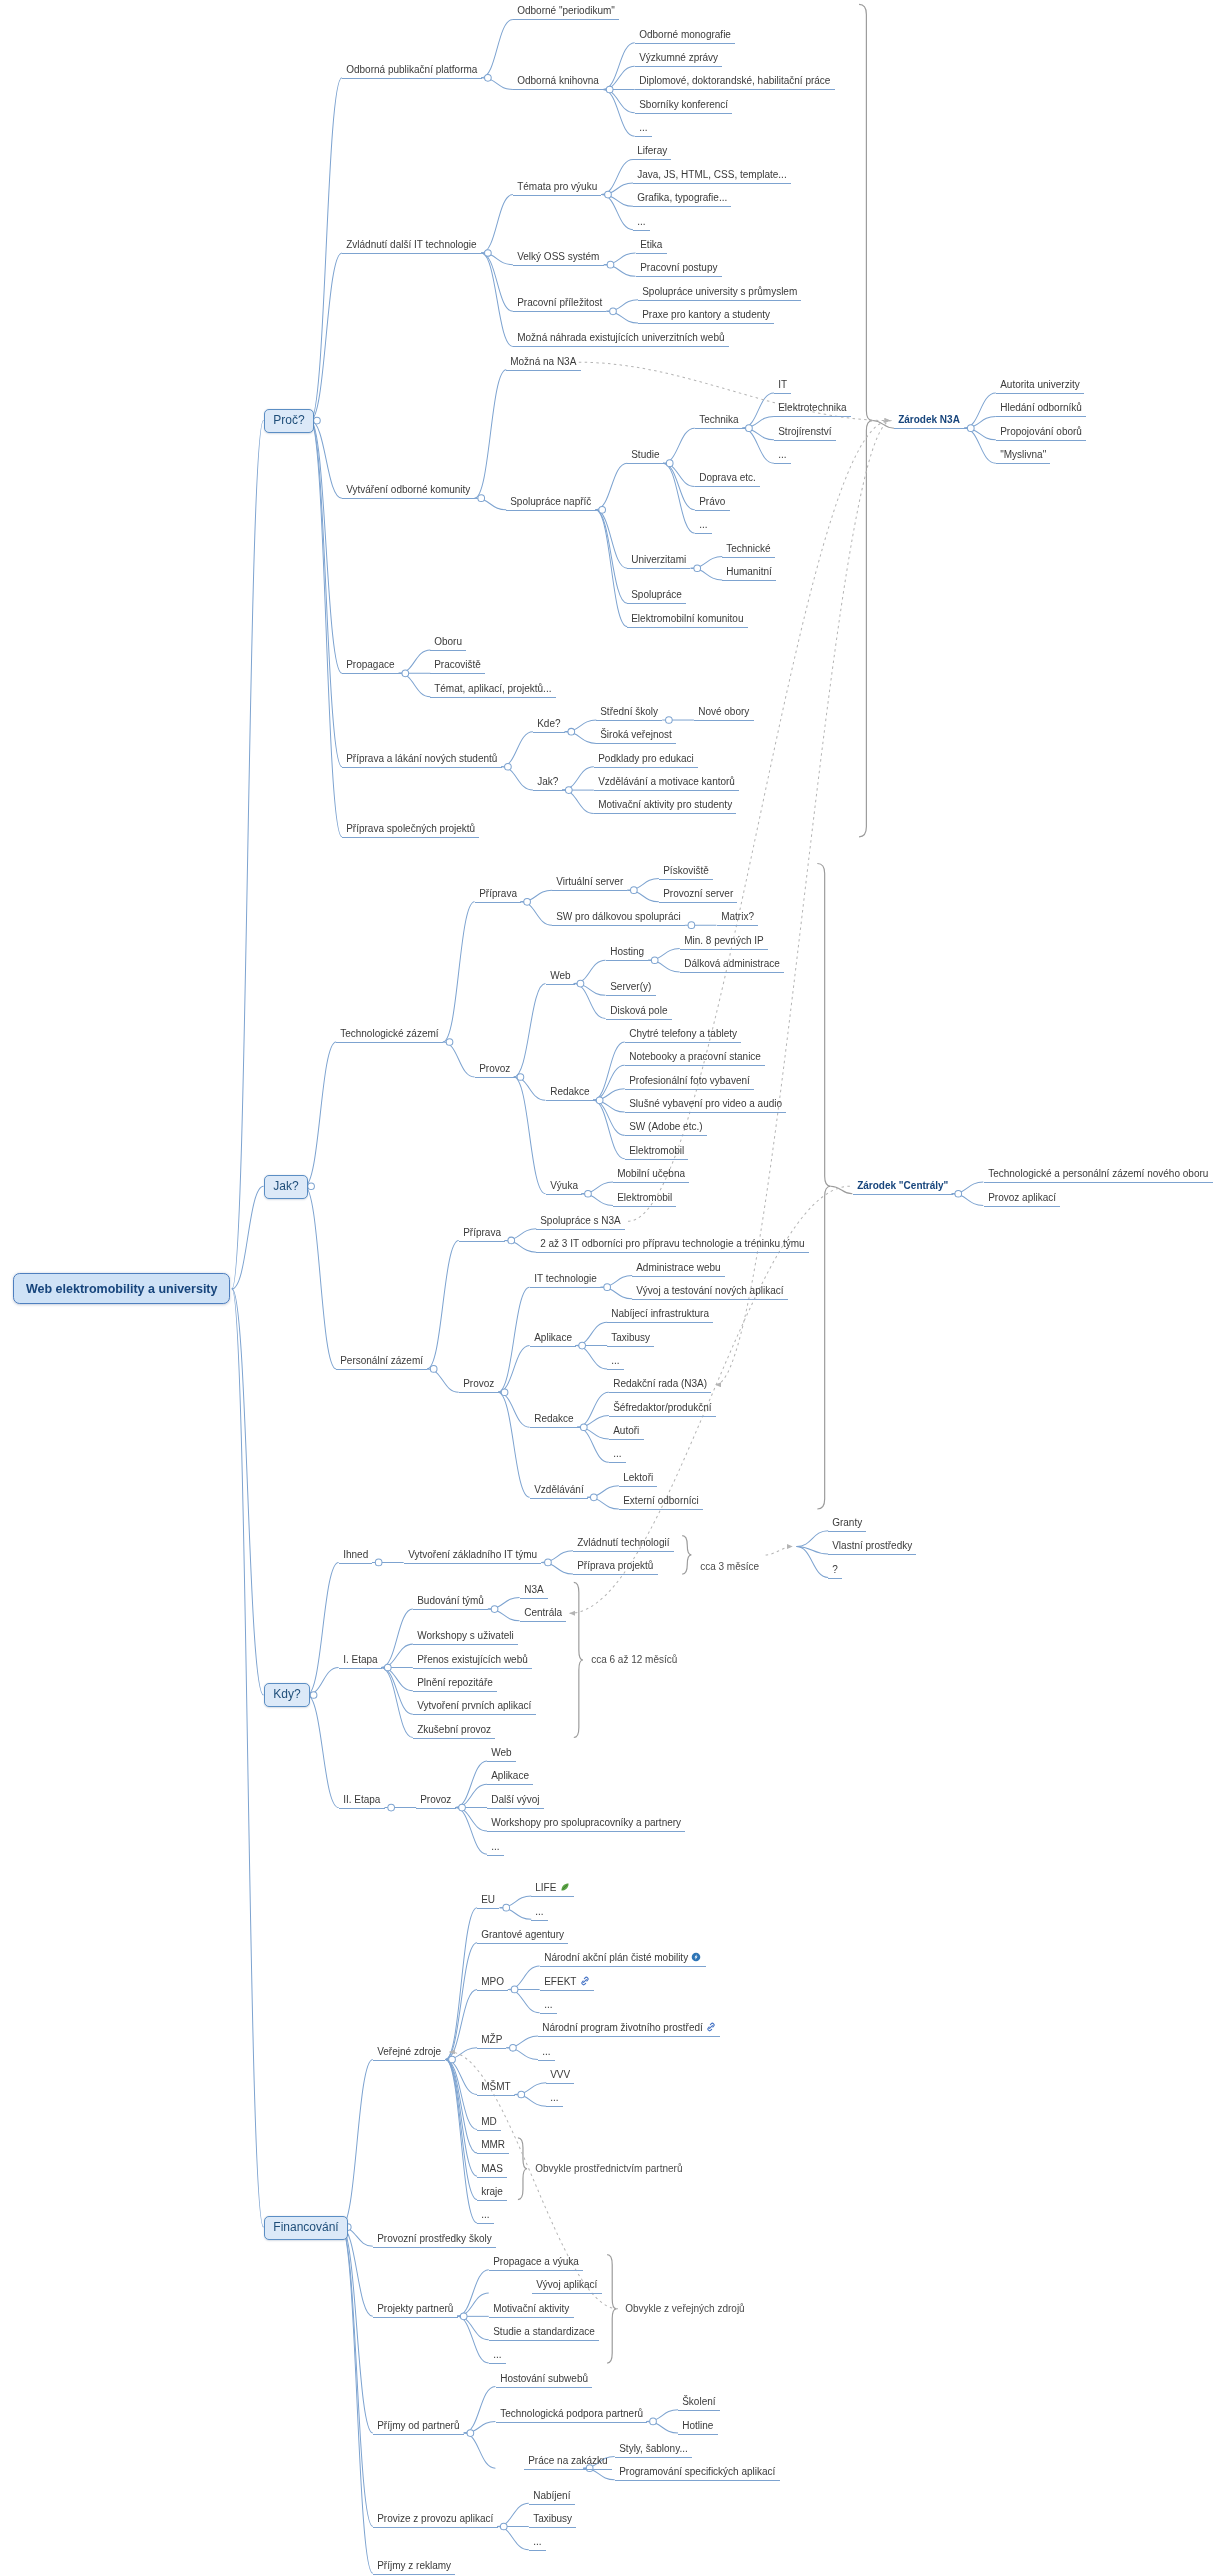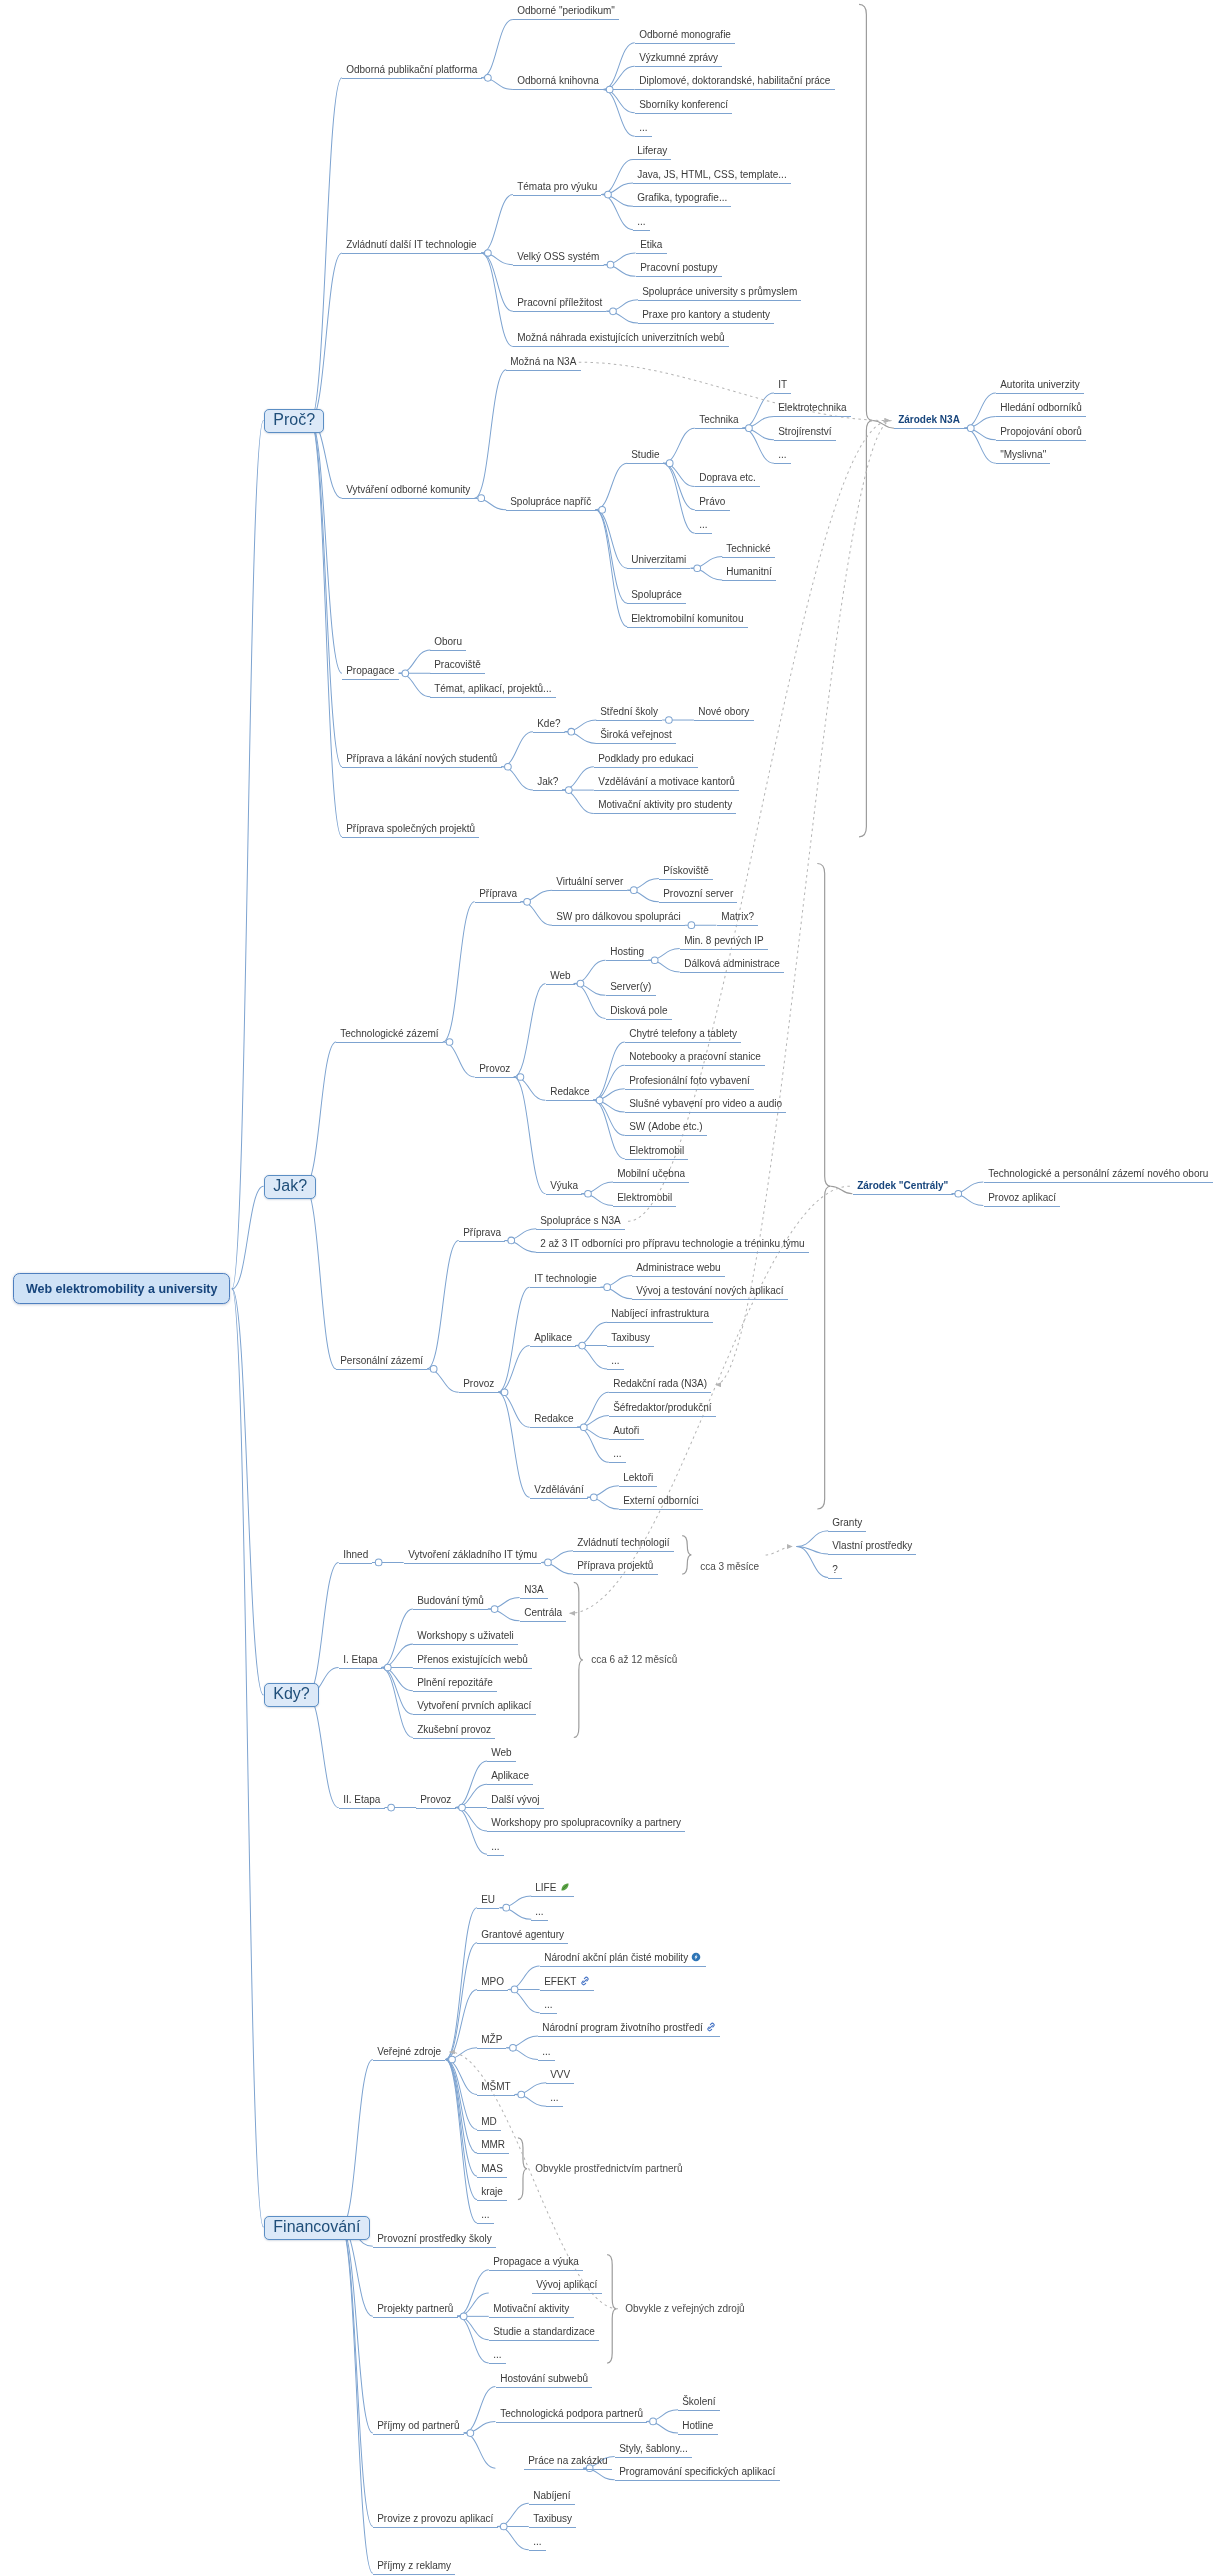--- a/index.html
+++ b/index.html
@@ -8,21 +8,21 @@
   body{font-family:"Liberation Sans",sans-serif}
   #stage{position:relative;width:1221px;height:2576px;overflow:hidden;background:#ffffff}
   #edge-layer{position:absolute;left:0;top:0;z-index:1;pointer-events:none}
   .topic{position:absolute;white-space:nowrap;color:#3a3a3a;font-size:10px;line-height:11.7px;
          padding:1.7px 4.2px 2.5px 4.2px;z-index:2;cursor:default}
   .t-plain{border-bottom:0.8px solid #7da3d0}
   .t-root{background:#cfe2f6;border:1.7px solid #4e7fbf;border-radius:6.7px;color:#17457c;
           font-weight:bold;font-size:12.5px;line-height:14px;padding:7.5px 11.7px;
           box-shadow:0 0.8px 2.5px rgba(30,60,110,.25)}
   .t-main{background:#dce9f8;border:0.8px solid #5b8ec4;border-radius:5px;color:#1f4e79;
-          font-size:16px;line-height:12.5px;padding:4.2px 8.3px 5px;
+          font-size:12px;line-height:12.5px;padding:4.2px 8.3px 5px;
           box-shadow:0 0.8px 1.7px rgba(30,60,110,.18)}
   .t-float{border-bottom:0.8px solid #7da3d0;color:#17457c;font-weight:bold}
   .t-summary{color:#4a4a4a}
   .icon{display:inline-block;margin-left:3.3px;vertical-align:-1.7px;line-height:0}
 </style>
 </head>
 <body>
 
 <div id="stage">
   <svg id="edge-layer" width="1221" height="2576" viewBox="0 0 1464 3088">
@@ -302,21 +302,21 @@
     <div class="topic t-plain" style="left: 774px; top: 424px;"><span class="txt">Strojírenství</span></div>
     <div class="topic t-plain" style="left: 774px; top: 447px;"><span class="txt">...</span></div>
     <div class="topic t-plain" style="left: 695px; top: 470px;"><span class="txt">Doprava etc.</span></div>
     <div class="topic t-plain" style="left: 695px; top: 494px;"><span class="txt">Právo</span></div>
     <div class="topic t-plain" style="left: 695px; top: 517px;"><span class="txt">...</span></div>
     <div class="topic t-plain" style="left: 627px; top: 552px;"><span class="txt">Univerzitami</span></div>
     <div class="topic t-plain" style="left: 722px; top: 541px;"><span class="txt">Technické</span></div>
     <div class="topic t-plain" style="left: 722px; top: 564px;"><span class="txt">Humanitní</span></div>
     <div class="topic t-plain" style="left: 627px; top: 587px;"><span class="txt">Spolupráce</span></div>
     <div class="topic t-plain" style="left: 627px; top: 611px;"><span class="txt">Elektromobilní komunitou</span></div>
-    <div class="topic t-plain" style="left: 342px; top: 657px; margin-top: 6px;"><span class="txt">Propagace</span></div>
+    <div class="topic t-plain" style="left: 342px; top: 657px;"><span class="txt">Propagace</span></div>
     <div class="topic t-plain" style="left: 430px; top: 634px;"><span class="txt">Oboru</span></div>
     <div class="topic t-plain" style="left: 430px; top: 657px;"><span class="txt">Pracoviště</span></div>
     <div class="topic t-plain" style="left: 430px; top: 681px;"><span class="txt">Témat, aplikací, projektů...</span></div>
     <div class="topic t-plain" style="left: 342px; top: 751px;"><span class="txt">Příprava a lákání nových studentů</span></div>
     <div class="topic t-plain" style="left: 533px; top: 716px;"><span class="txt">Kde?</span></div>
     <div class="topic t-plain" style="left: 596px; top: 704px;"><span class="txt">Střední školy</span></div>
     <div class="topic t-plain" style="left: 694px; top: 704px;"><span class="txt">Nové obory</span></div>
     <div class="topic t-plain" style="left: 596px; top: 727px;"><span class="txt">Široká veřejnost</span></div>
     <div class="topic t-plain" style="left: 533px; top: 774px;"><span class="txt">Jak?</span></div>
     <div class="topic t-plain" style="left: 594px; top: 751px;"><span class="txt">Podklady pro edukaci</span></div>

